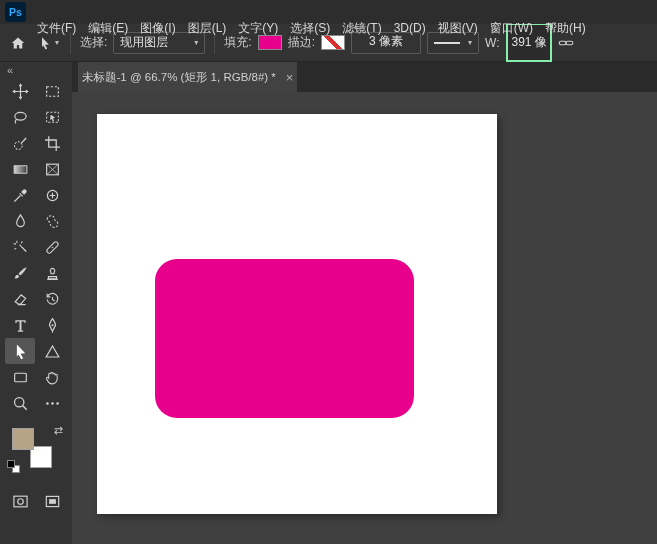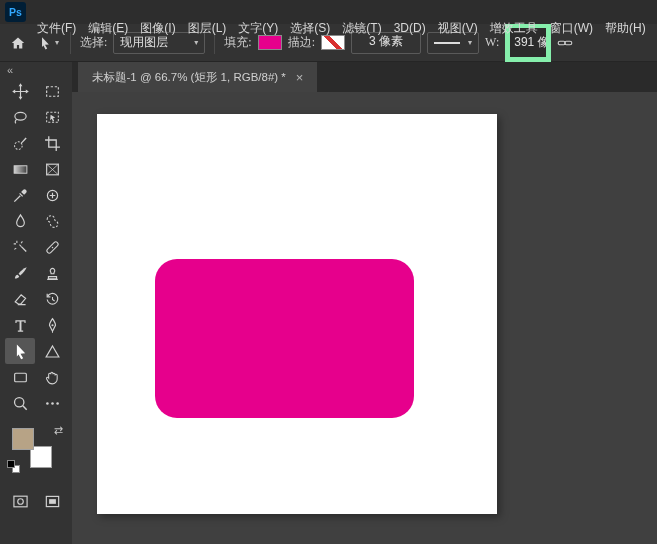--- a/index.html
+++ b/index.html
@@ -33,30 +33,30 @@
   .sep { width:1px; height:22px; background:#4a4a4a; margin:0 3px; flex:none; }
   .dropdown { display:flex; align-items:center; justify-content:space-between; gap:4px;
     background:#333333; border:1px solid #5a5a5a; border-radius:2px; height:22px;
     padding:0 6px; color:#e0e0e0; white-space:nowrap; overflow:hidden; flex:none; }
   .dd-select { width:92px; }
   .dd-width { width:70px;flex-direction:column; }
   .dd-style { width:52px; }
   .line-sample { display:inline-block; width:26px; height:0; border-top:2px solid #ddd; }
   .swatch { width:24px; height:15px; border:1px solid #8a8a8a; flex:none; }
   .swatch.stroke-none { background:linear-gradient(45deg,#ffffff 42%,#d83030 42%,#d83030 58%,#ffffff 58%); }
-  .w-input { width:46px; height:39px; border:5px solid #86efac; background:#2b2b2b;
+  .w-input { width:46px; height:39px; border:2px solid #86efac; background:#2b2b2b;
     display:flex; align-items:center; padding:0 4px; overflow:hidden;
     white-space:nowrap; color:#e0e0e0; flex:none; }
-  .label { white-space:nowrap;font-family:Liberation Serif, serif; }
+  .label { white-space:nowrap; }
 
   
   .tabbar { position:absolute; top:62px; left:72px; width:585px; height:30px;
     background:#2a2a2a; display:flex; align-items:stretch; }
   .doc-tab { display:flex; align-items:center; gap:10px; background:#424242;
-    margin-left:6px; padding:0 14px; font-size:11.5px; color:#d0d0d0; white-space:nowrap; }
+    margin-left:6px; padding:0 4px; font-size:11.5px; color:#d0d0d0; white-space:nowrap; }
   .tab-close { font-size:13px; color:#b5b5b5; }
 
   
   .toolpanel { position:absolute; top:62px; left:0; width:72px; height:482px; background:#333333; z-index:4; }
   .collapse { height:16px; line-height:16px; padding-left:7px; color:#b5b5b5; font-size:11px; }
   .tools-grid { display:grid; grid-template-columns:30px 30px; gap:0 2px; justify-content:center; }
   .tool { height:26px; display:flex; align-items:center; justify-content:center; color:#d2d2d2; border-radius:2px; }
   .tool svg { width:17px; height:17px; display:block; }
   .tool.selected { background:#565656; color:#ffffff; }
 
@@ -85,21 +85,20 @@
   <div id="menu-items" class="menu-items">
       <span class="menu-item">文件(F)</span>
       <span class="menu-item">编辑(E)</span>
       <span class="menu-item">图像(I)</span>
       <span class="menu-item">图层(L)</span>
       <span class="menu-item">文字(Y)</span>
       <span class="menu-item">选择(S)</span>
       <span class="menu-item">滤镜(T)</span>
       <span class="menu-item">3D(D)</span>
       <span class="menu-item">视图(V)</span>
-      <span class="menu-item">增效工具</span>
       <span class="menu-item">窗口(W)</span>
       <span class="menu-item">帮助(H)</span>
     </div>
 </div>
 
 <div class="optionsbar">
   <div class="opt-btn">
     <span class="svgwrap">
       <svg viewBox="0 0 16 16">
           <path d="M8 2.4L1.8 8h1.9v5.4h3.2V9.9h2.2v3.5h3.2V8h1.9z" fill="currentColor"></path>

